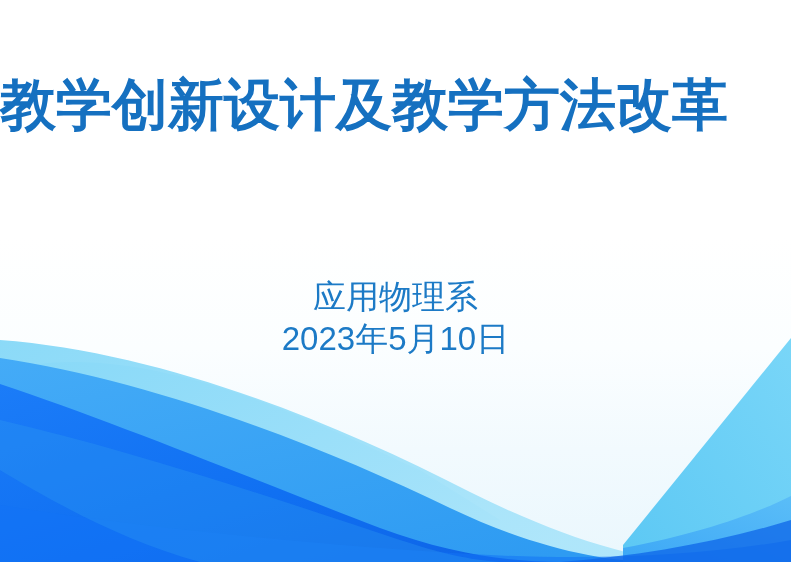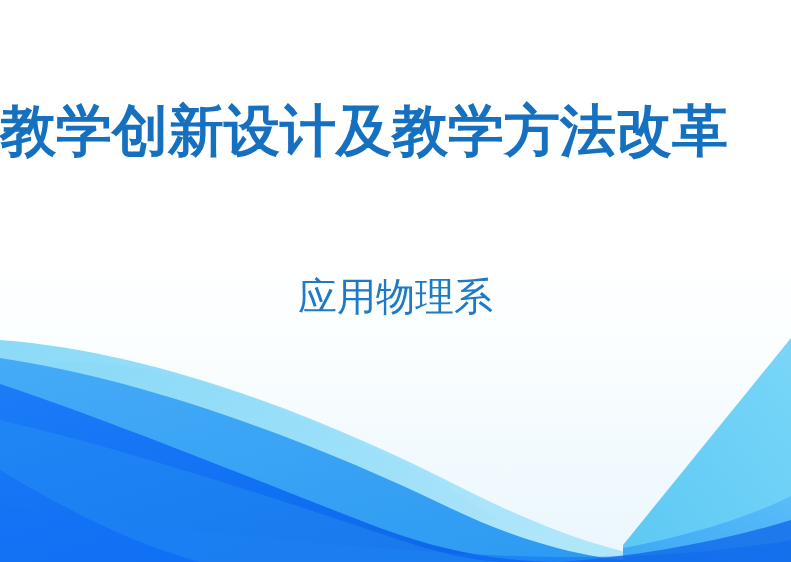--- a/index.html
+++ b/index.html
@@ -35,21 +35,21 @@
   #content {
     position: absolute;
     left: 0;
     top: 0;
     width: 791px;
     height: 562px;
   }
   #title-block {
     position: absolute;
     left: 0;
-    top: 98px;
+    top: 72px;
     width: 633px;
     text-align: center;
   }
   .title-line {
     display: block;
     font-size: 56px;
     line-height: 66px;
     font-weight: bold;
     letter-spacing: 0px;
     color: #1570c0;
@@ -57,21 +57,21 @@
   }
   #subtitle-block {
     position: absolute;
     left: 0;
     top: 276px;
     width: 791px;
     text-align: center;
   }
   .subtitle-line {
     display: block;
-    font-size: 39px;
+    font-size: 33px;
     line-height: 42px;
     font-weight: normal;
     color: #1c7ac6;
     white-space: nowrap;
   }
 </style>
 </head>
 <body>
 
 <div id="slide">
@@ -123,17 +123,18 @@
   </div>
 
   <div id="content">
 
     <div id="title-block">
       <span class="title-line">教学创新设计及教学方法改革</span>
     </div>
 
     <div id="subtitle-block">
       <span class="subtitle-line">应用物理系</span>
+      <span class="subtitle-line">2023年5月10日</span>
     </div>
 
   </div>
 
 </div>
 
 </body></html>

